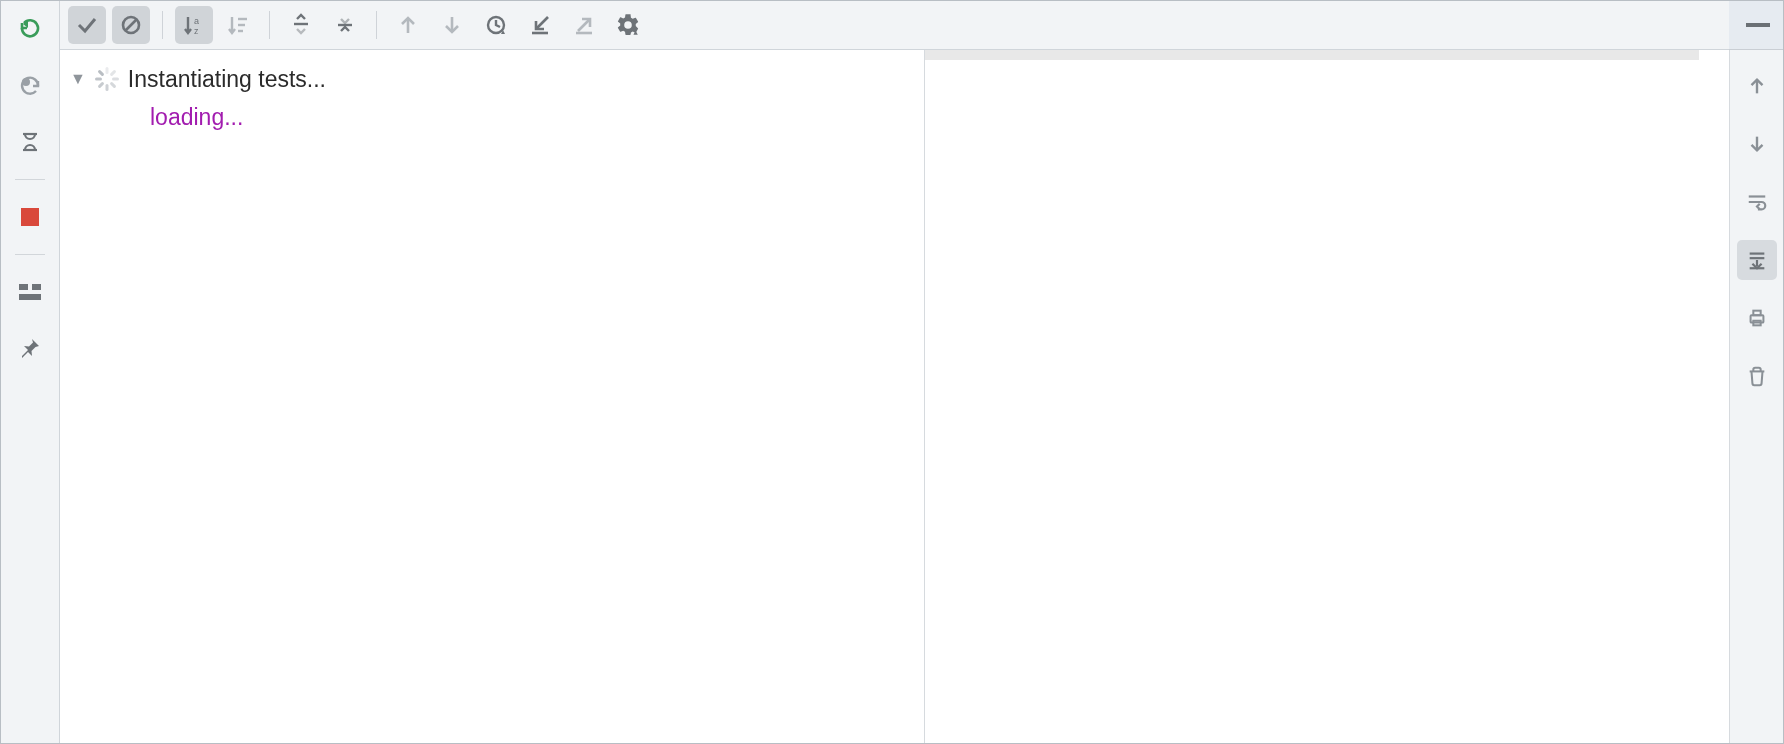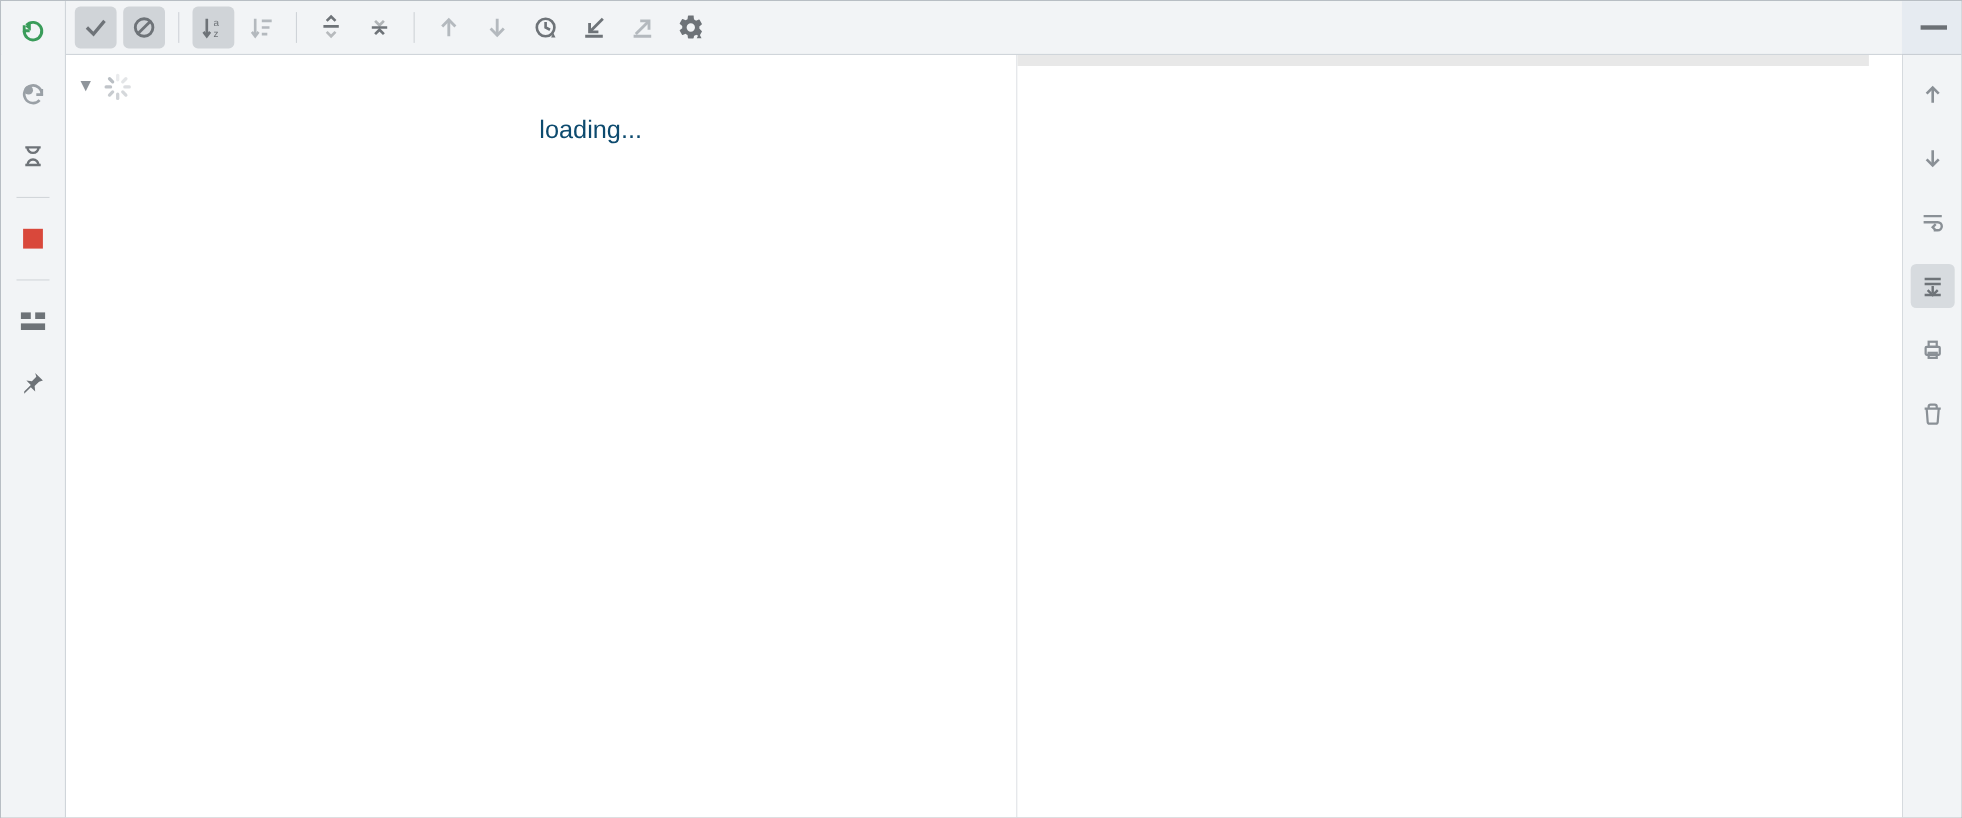--- a/index.html
+++ b/index.html
@@ -158,22 +158,21 @@
     padding-left: 10px;
     font-size: 23px;
     color: #2b2b2b;
     gap: 10px;
   }
   .tree-row .caret {
     color: #8f959b; font-size: 16px;
   }
   .tree-row.child {
     padding-left: 90px;
-    color: #0c4a6e;
-    justify-content: center;
+    color: #a21caf;
   }
   .spinner {
     width: 22px; height: 22px; position: relative;
   }
   .spinner span {
     position: absolute; left: 50%; top: 50%;
     width: 3px; height: 7px;
     background: #b9bec3;
     transform-origin: 50% 12px;
     border-radius: 2px;
@@ -388,20 +387,21 @@
           <span class="spinner">
             <span></span>
               <span></span>
               <span></span>
               <span></span>
               <span></span>
               <span></span>
               <span></span>
               <span></span>
           </span>
+          <span>Instantiating tests...</span>
         </div>
         <div class="tree-row child">
           <span>loading...</span>
         </div>
       </div>
 
       <div class="output-pane">
         <div class="scroll-track"></div>
       </div>
 

